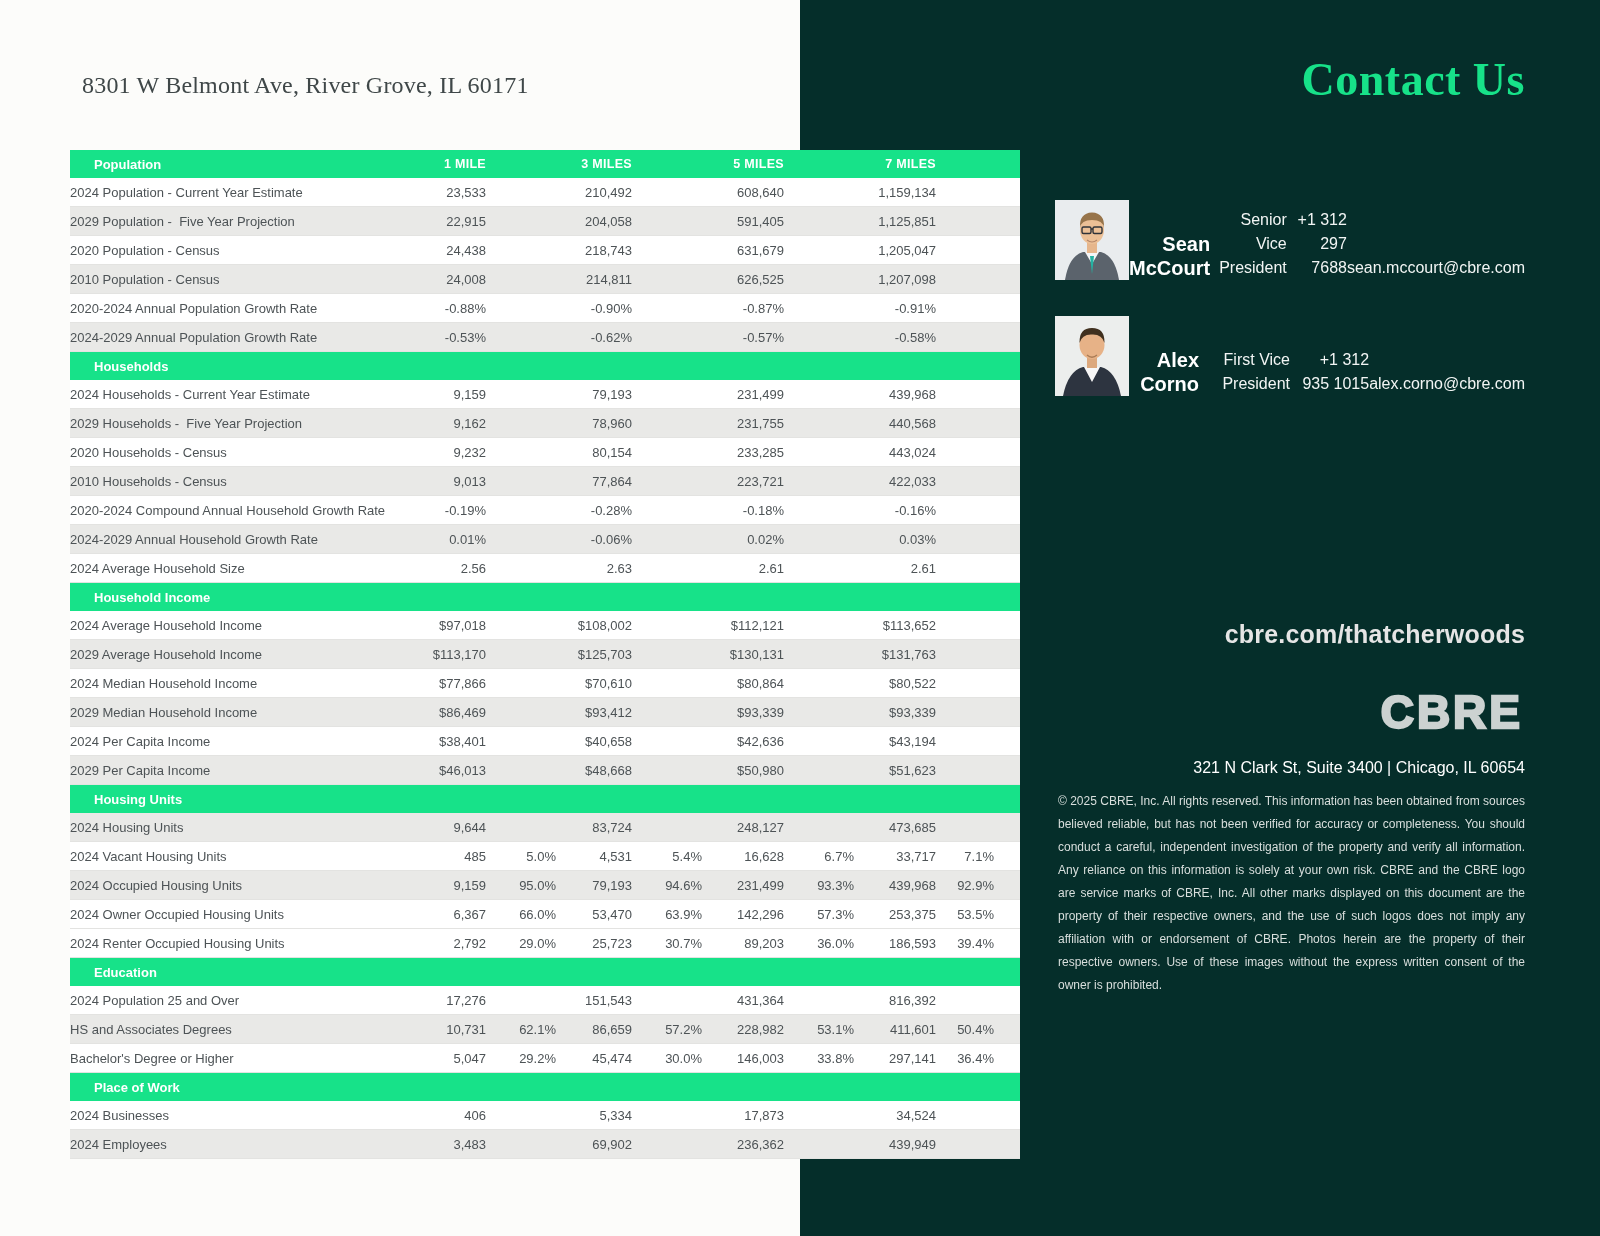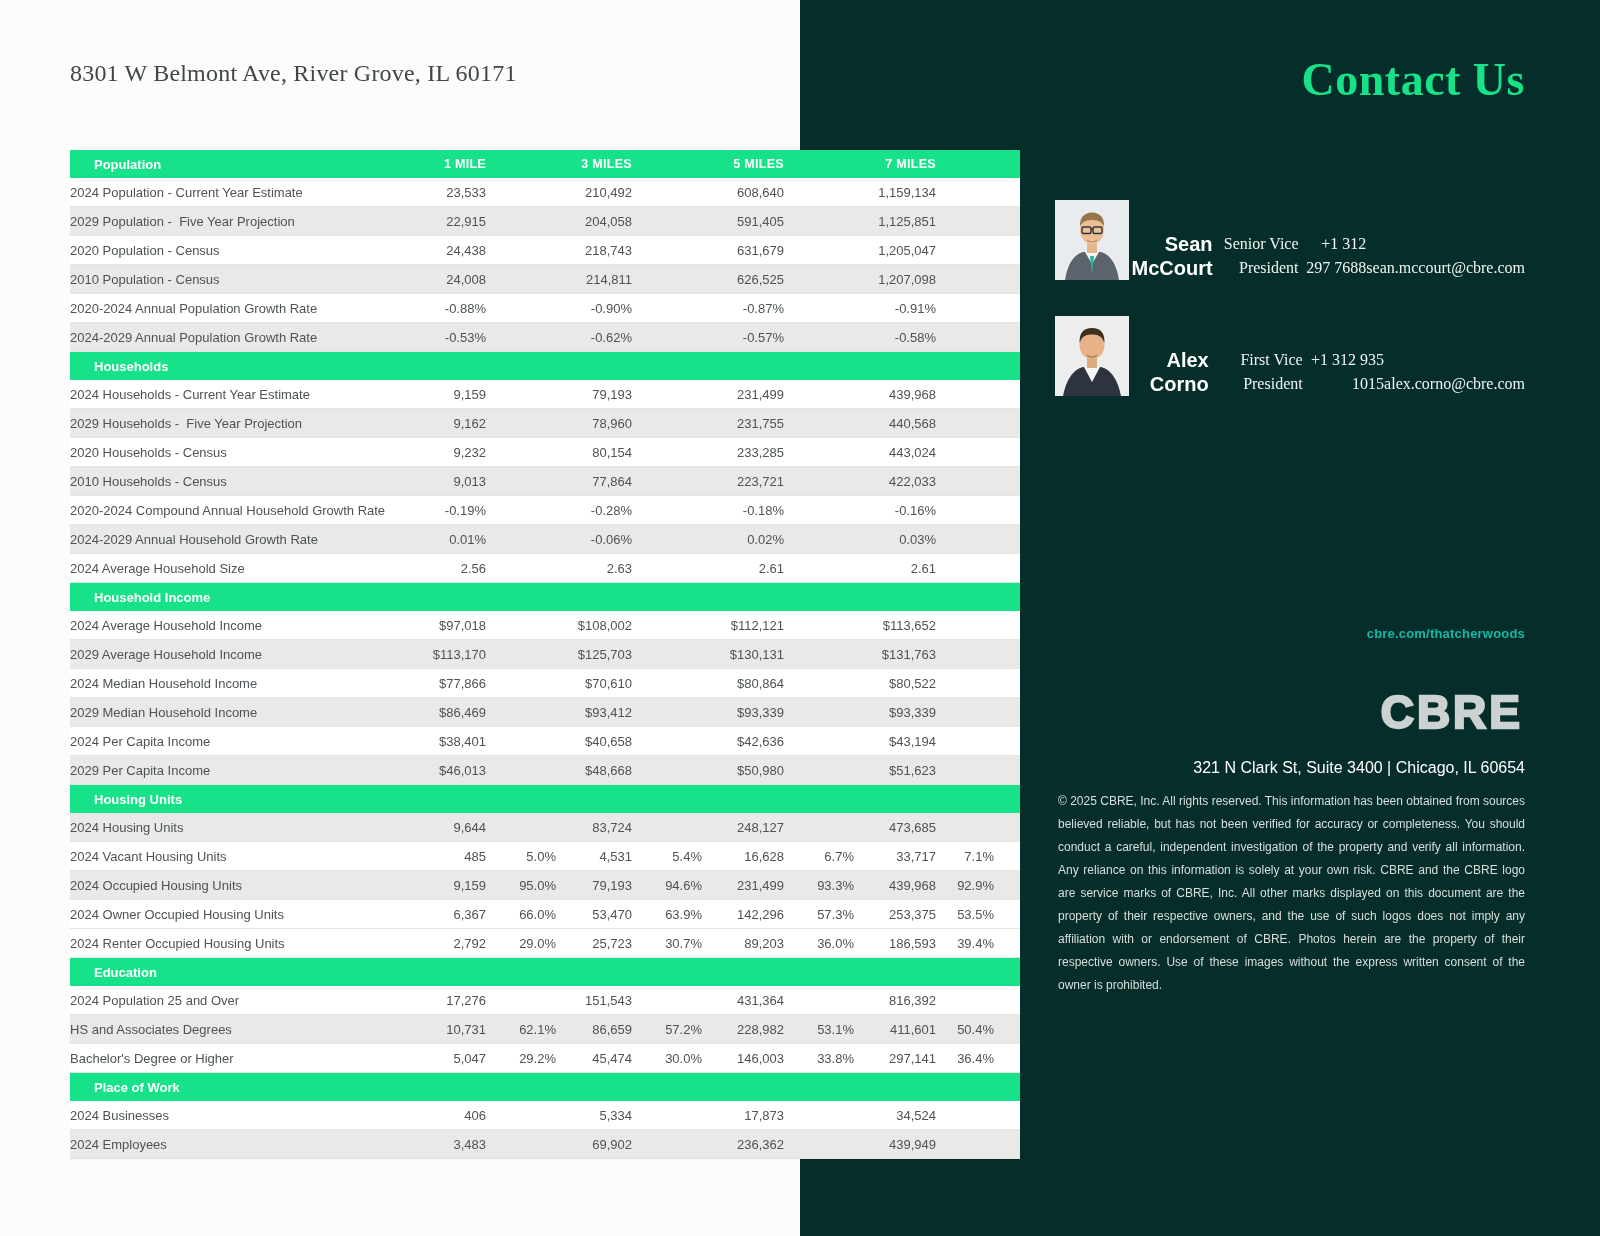--- a/index.html
+++ b/index.html
@@ -22,32 +22,32 @@
     margin:52px 0 0 0;
     font-family:"Liberation Serif", serif;
     font-weight:bold;font-size:46px;line-height:1.2;
     color:#17e289;letter-spacing:.5px;
   }
   .photo{width:74px;height:80px;display:block;}
   .person-1 .photo{margin-top:93px;}
   .person-2 .photo{margin-top:36px;}
   .person{display:flex;flex-direction:row;align-items:flex-end;}
   .pname{margin-top:26px;font-size:20px;font-weight:bold;color:#ffffff;line-height:24px;}
-  .pline{font-size:16px;color:#f2f5f4;line-height:24px;font-family:Liberation Serif, serif;}
-  .website{margin-top:226px;font-size:13px;font-weight:bold;color:#14b8a6;line-height:24px;letter-spacing:.2px;}
+  .pline{font-size:16px;color:#f2f5f4;line-height:24px;}
+  .website{margin-top:226px;font-size:25px;font-weight:bold;color:#e5e5e5;line-height:24px;letter-spacing:.2px;}
   .logo{margin-top:40px;}
   .office-address{margin-top:18px;font-size:16px;color:#ffffff;line-height:20px;}
   .disclaimer{
     margin-top:12px;width:467px;
     font-size:12px;line-height:23px;color:#d9dfdd;
     text-align:justify;
   }
   
   .address-title{
-    position:absolute;left:70px;top:60px;margin:0;
+    position:absolute;left:70px;top:60px;margin:12px;
     font-family:"Liberation Serif", serif;font-weight:normal;
     font-size:24px;color:#3f4748;letter-spacing:.2px;
   }
   table.demo{
     position:absolute;left:70px;top:150px;width:950px;
     border-collapse:collapse;table-layout:fixed;
     font-size:13px;color:#4d5356;
   }
   table.demo td{height:28px;padding:0;vertical-align:middle;overflow:hidden;}
   tr.section-header td{

